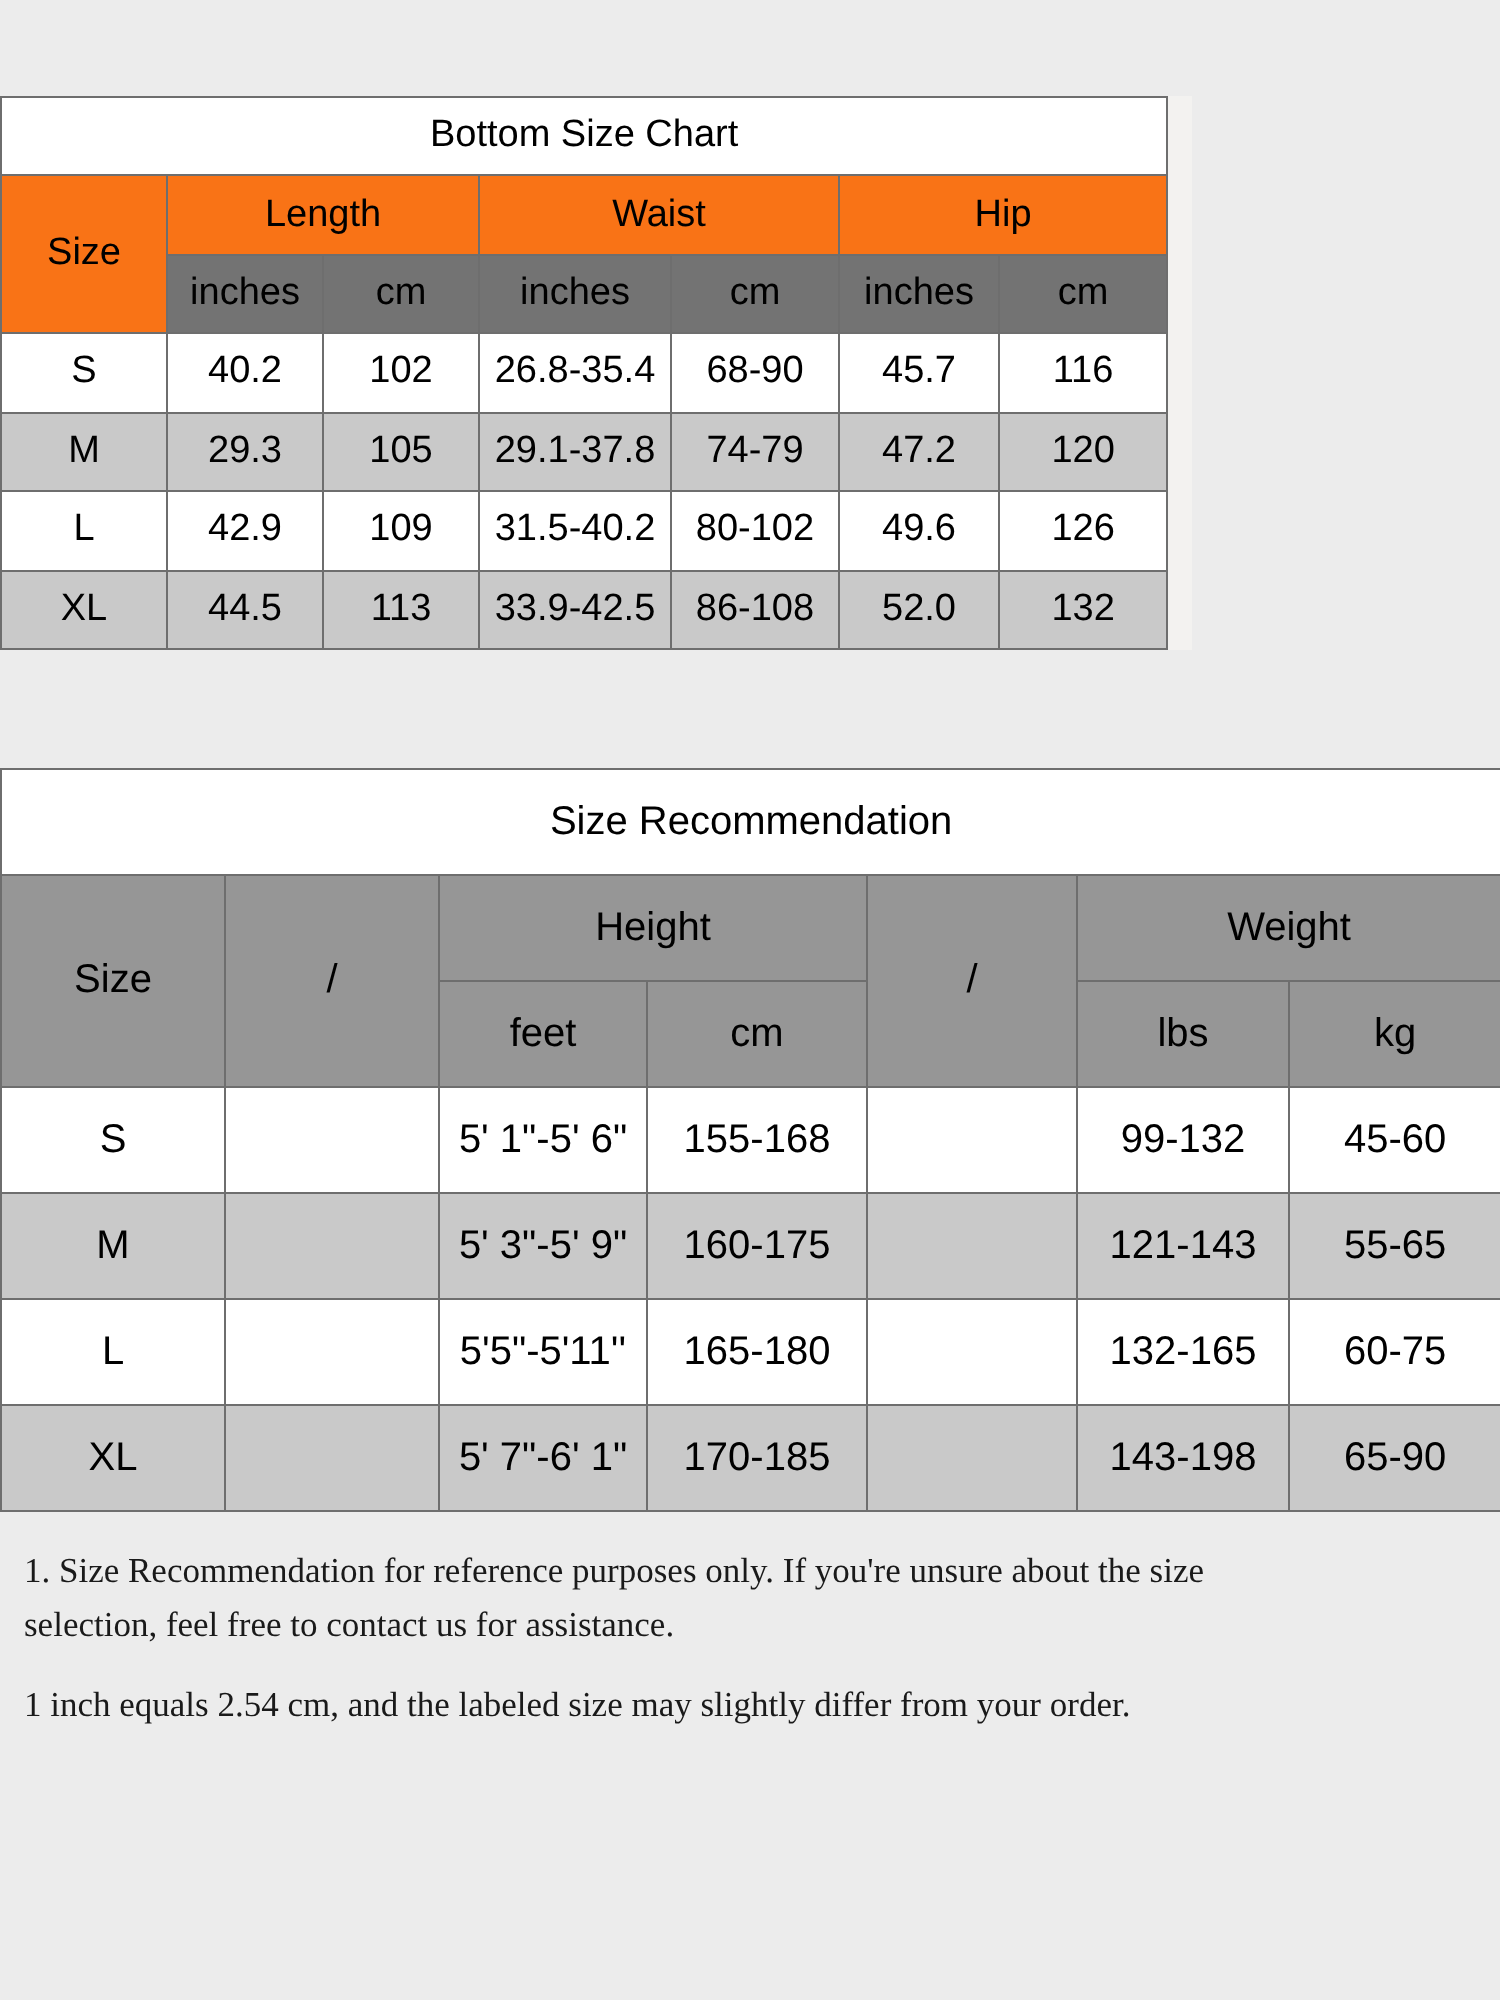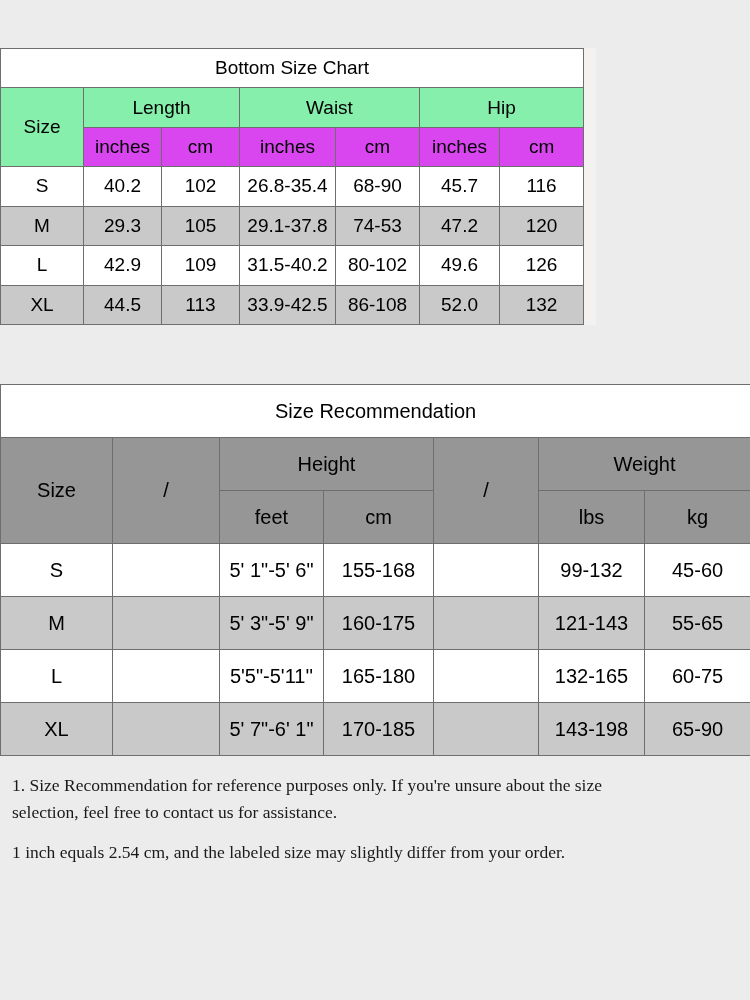--- a/index.html
+++ b/index.html
@@ -46,28 +46,28 @@
     height: 36px;
   }
   .title-cell {
     font-size: 25px;
     font-weight: bold;
     height: 36px;
     background: #fff;
     font-family: "Liberation Sans", sans-serif;
   }
   .hdr {
-    background: #86efac;
+    background: #f97316;
     color: #000;
     font-size: 20px;
     font-weight: bold;
     font-family: "Liberation Sans", sans-serif;
   }
   .subhdr {
-    background: #d946ef;
+    background: #737373;
     font-size: 19px;
     font-family: "Liberation Sans", sans-serif;
   }
   .row-white td { background: #ffffff; }
   .row-gray td { background: #c9c9c9; }
 
   
   .photo {
     width: 167px;
     height: 277px;
@@ -239,21 +239,21 @@
         <td>26.8-35.4</td>
         <td>68-90</td>
         <td>45.7</td>
         <td>116</td>
       </tr>
       <tr class="row-gray">
         <td>M</td>
         <td>29.3</td>
         <td>105</td>
         <td>29.1-37.8</td>
-        <td>74-53</td>
+        <td>74-79</td>
         <td>47.2</td>
         <td>120</td>
       </tr>
       <tr class="row-white">
         <td>L</td>
         <td>42.9</td>
         <td>109</td>
         <td>31.5-40.2</td>
         <td>80-102</td>
         <td>49.6</td>

